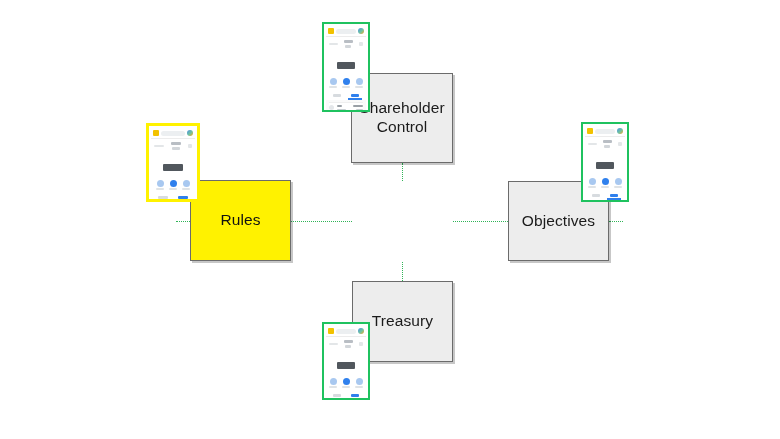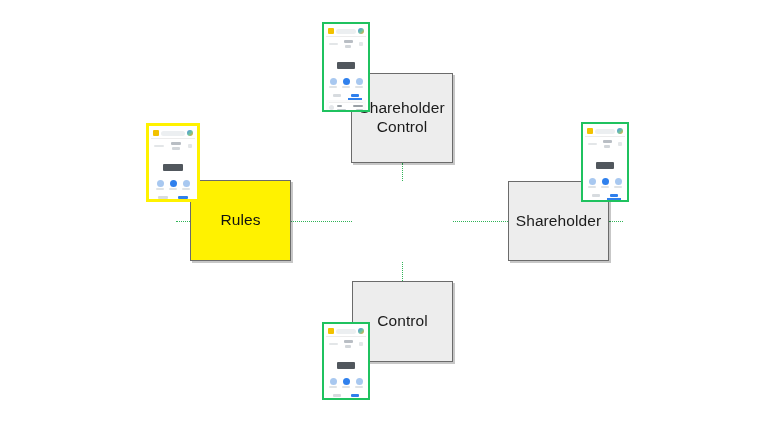--- a/index.html
+++ b/index.html
@@ -217,25 +217,25 @@
   <div class="node grey" style="left:351px; top:73px; width:102px; height:90px;">
     <span class="node-label">Shareholder Control</span>
   </div>
 
   <div class="node yellow" style="left:190px; top:180px; width:101px; height:81px;">
     <span class="node-label">Rules</span>
   </div>
 
 
   <div class="node grey" style="left:508px; top:181px; width:101px; height:80px;">
-    <span class="node-label">Shareholder</span>
+    <span class="node-label">Objectives</span>
   </div>
 
   <div class="node grey" style="left:352px; top:281px; width:101px; height:81px;">
-    <span class="node-label">Control</span>
+    <span class="node-label">Treasury</span>
   </div>
 
   <div class="phone green-edge" style="left:322px; top:22px; width:48px; height:90px;">
     <div class="ph-inner">
       <div class="ph-head">
         <div class="ph-logo"></div>
         <div class="ph-pill"></div>
         <div class="ph-ava"></div>
       </div>
       <div class="ph-acct">

